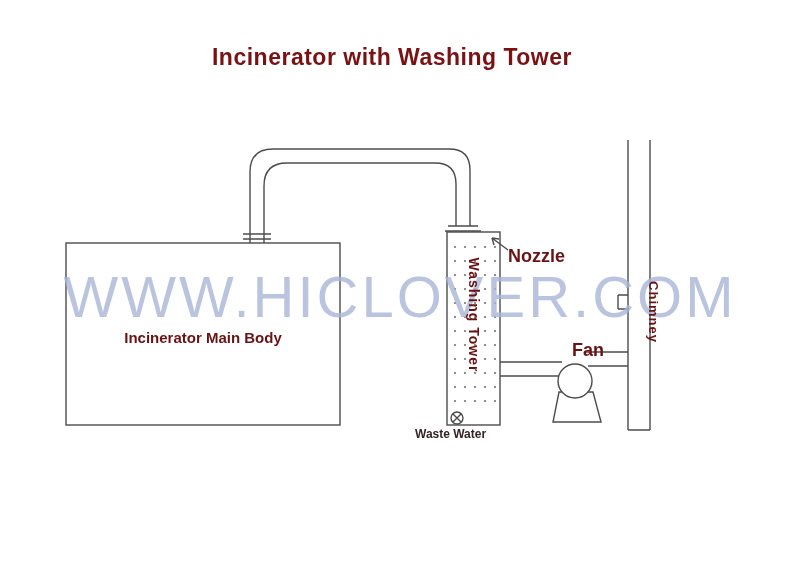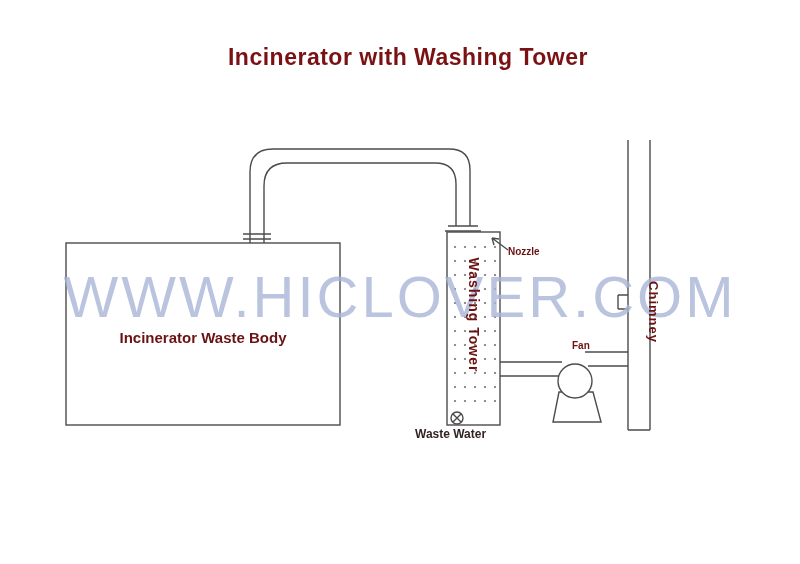--- a/index.html
+++ b/index.html
@@ -2,34 +2,34 @@
 <html><head>
 <meta charset="utf-8">
 <style>
   html,body{margin:0;padding:0;background:#ffffff;}
   .stage{
     position:relative;width:800px;height:564px;background:#ffffff;
     overflow:hidden;font-family:"Liberation Sans",sans-serif;
   }
   .title{
     position:absolute;left:0;top:44px;width:784px;text-align:center;
-    font-size:23px;font-weight:bold;color:#7a1113;letter-spacing:.5px;margin-left:16px;
+    font-size:23px;font-weight:bold;color:#7a1113;letter-spacing:.5px;
   }
   .watermark{
     position:absolute;left:0;top:263px;width:800px;text-align:center;
     font-size:58px;color:#a9b6d8;opacity:.8;letter-spacing:3px;
     white-space:nowrap;font-weight:normal;
   }
   svg.linework{position:absolute;left:0;top:0;}
   .dots{
     position:absolute;left:450px;top:240px;width:47px;height:170px;
     background-image:radial-gradient(circle,#8f8f8f 1px,transparent 1.6px);
     background-size:10px 14px;
   }
-  .lbl{position:absolute;color:#6b1212;font-weight:bold;font-size:10px;white-space:nowrap;}
+  .lbl{position:absolute;color:#6b1212;font-weight:bold;font-size:18px;white-space:nowrap;}
   .lbl-incinerator{left:66px;top:329px;width:274px;text-align:center;font-size:15px;}
   .lbl-nozzle{left:508px;top:246px;}
   .lbl-fan{left:572px;top:340px;}
   .lbl-waste{left:415px;top:427px;font-size:12px;color:#332424;text-align:center;}
   .lbl-vert{transform:translate(-50%,-50%) rotate(90deg);transform-origin:center;letter-spacing:1px;}
   .lbl-washing{left:474px;top:315px;font-size:14px;}
   .lbl-chimney{left:653px;top:312px;font-size:13px;}
 </style>
 </head>
 <body>
@@ -65,21 +65,21 @@
       <path d="M 453 414 L 461 422 M 461 414 L 453 422"></path>
     </g>
   </svg>
 
   <div class="dots"></div>
 
   <div class="watermark">WWW.HICLOVER.COM</div>
 
   <div class="title">Incinerator with Washing Tower</div>
 
-  <div class="lbl lbl-incinerator">Incinerator Waste Body</div>
+  <div class="lbl lbl-incinerator">Incinerator Main Body</div>
 
   <div class="lbl lbl-nozzle">Nozzle</div>
 
   <div class="lbl lbl-vert lbl-washing">Washing Tower</div>
 
   <div class="lbl lbl-fan">Fan</div>
 
   <div class="lbl lbl-vert lbl-chimney">Chimney</div>
 
   <div class="lbl lbl-waste">Waste Water</div>

